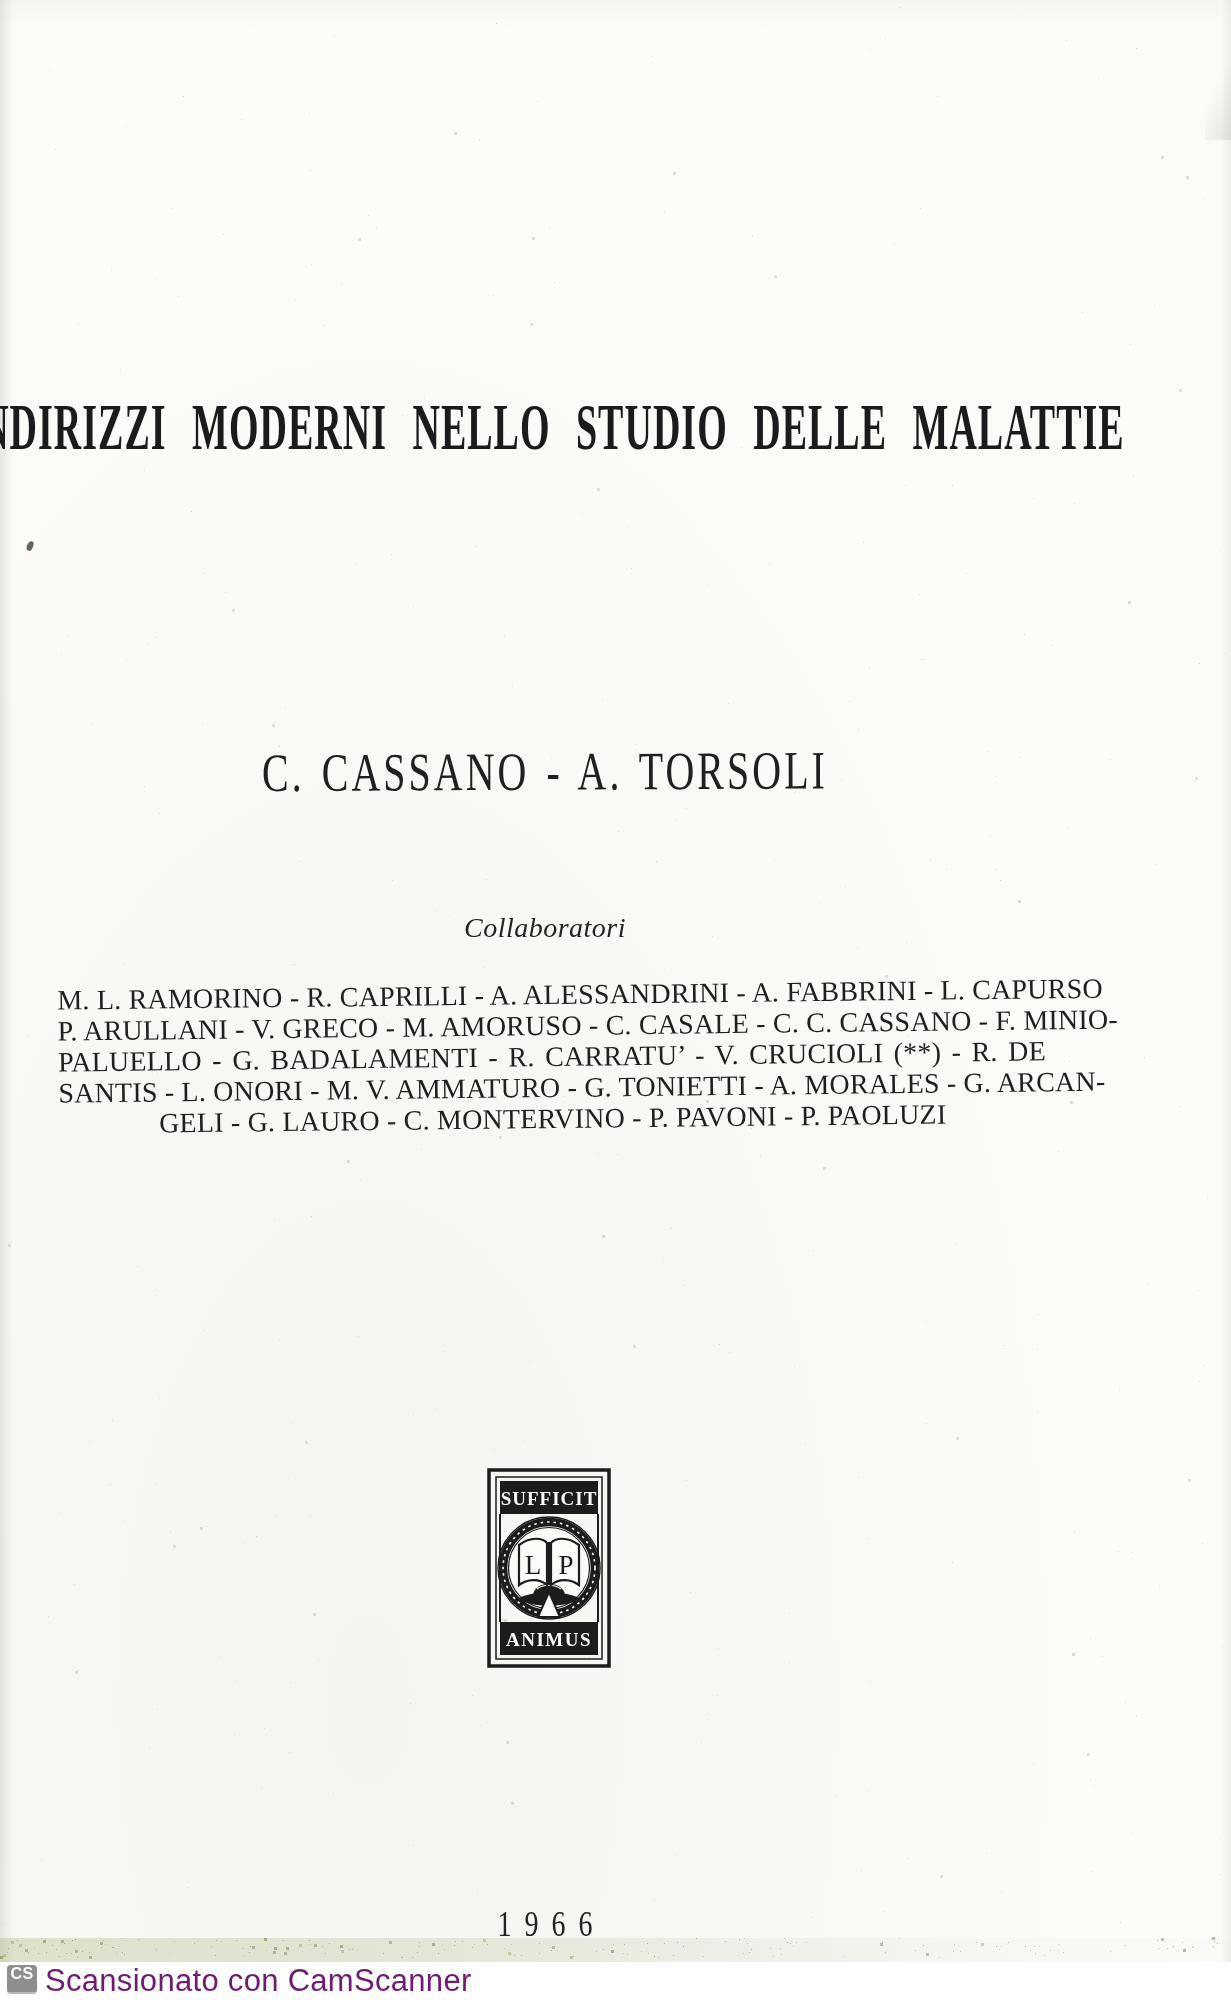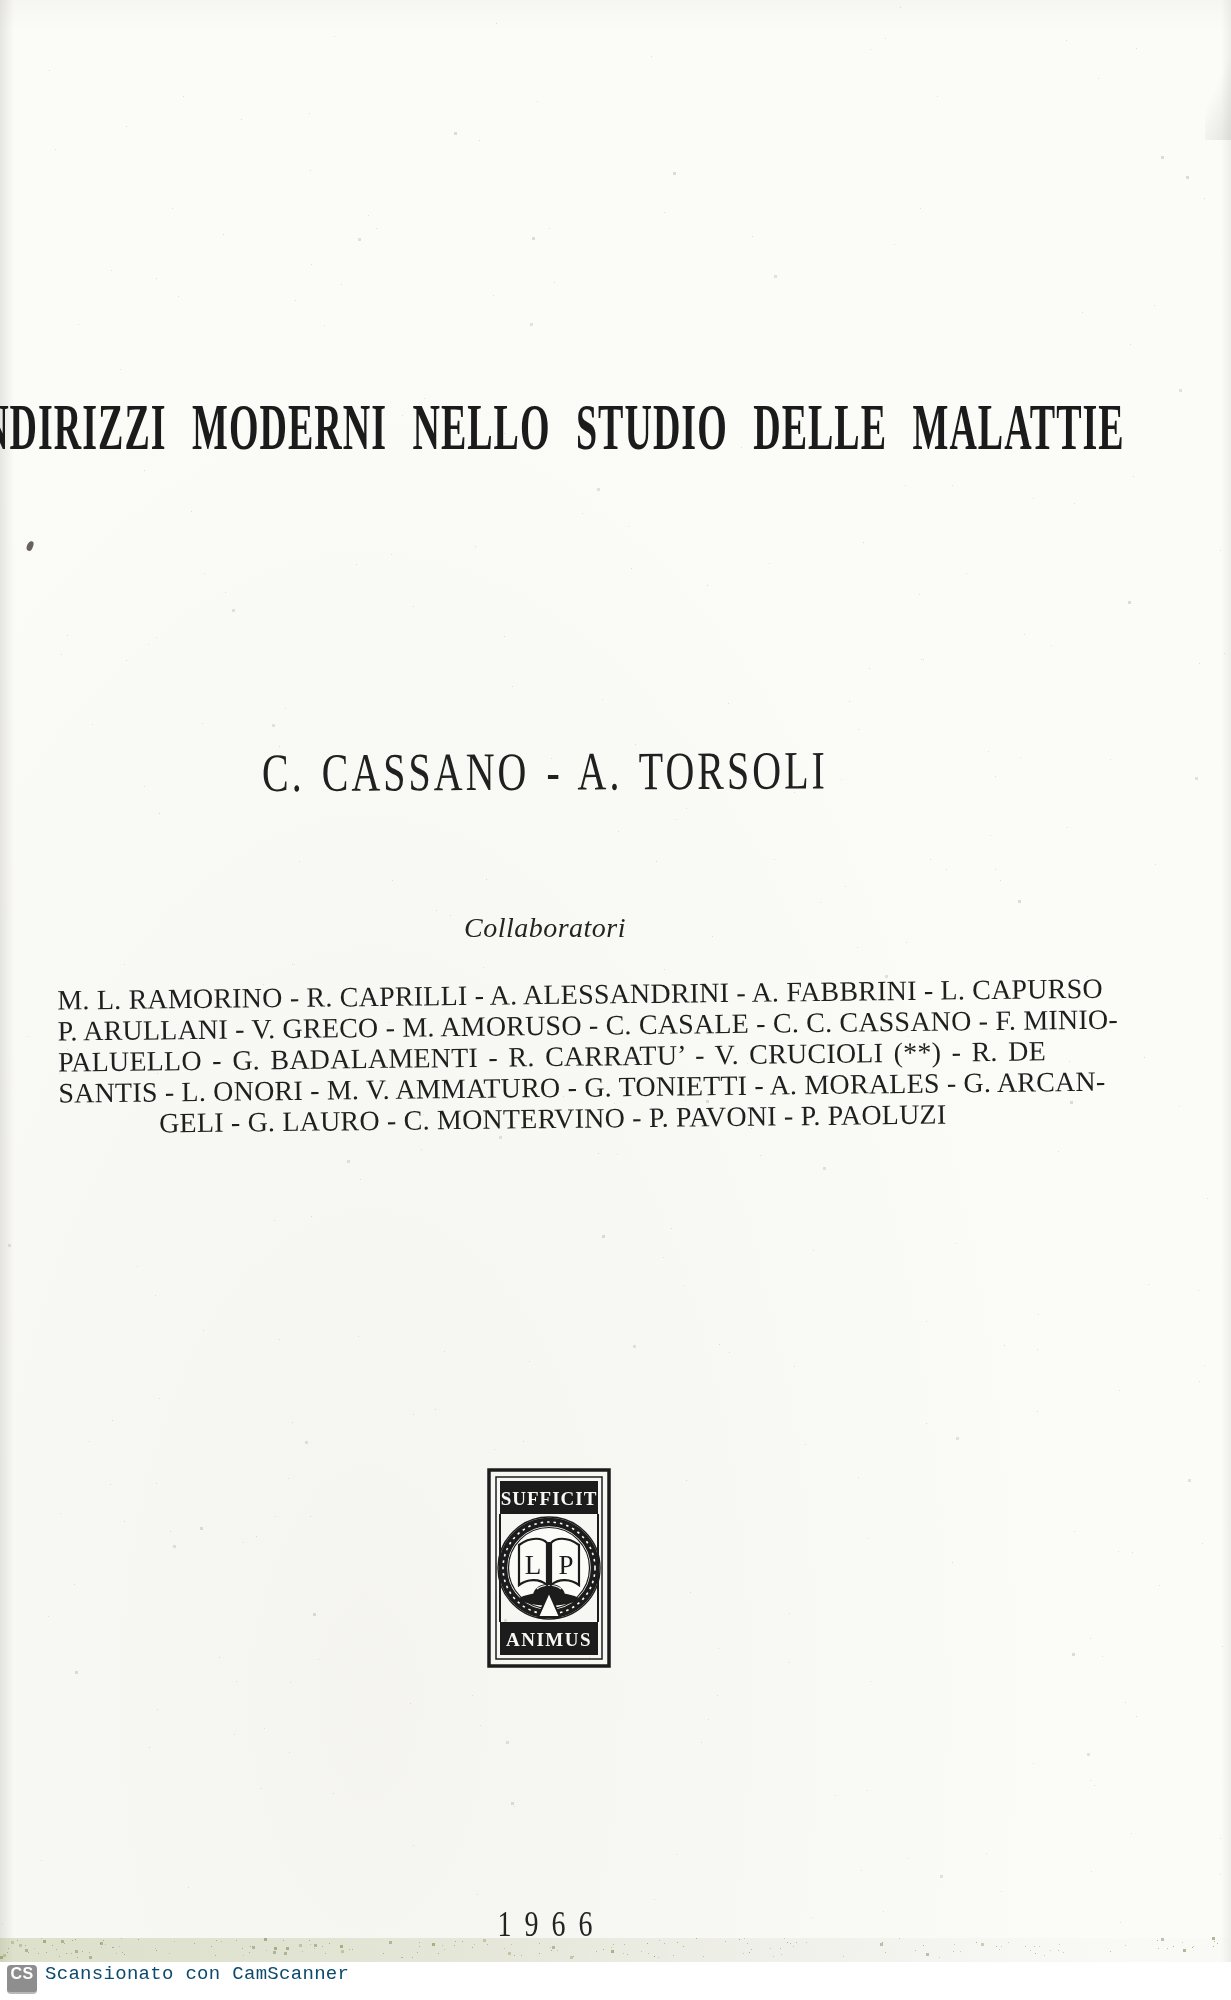--- a/index.html
+++ b/index.html
@@ -70,21 +70,21 @@
 
   
   .scan-noise-band { position:absolute; left:0; top:1938px; width:1231px; height:25px;
     background:linear-gradient(to right, rgba(158,170,105,.30), rgba(170,178,130,.22) 40%, rgba(185,188,165,.14) 62%, rgba(200,200,196,.06) 85%, rgba(200,200,200,.03));
   }
   .watermark-bar { position:absolute; left:0; top:1962px; width:1231px; height:38px; background:#ffffff;
     display:flex; align-items:center; font-family:"Liberation Sans", sans-serif; }
   .cs-icon { position:absolute; left:7px; top:3px; width:30px; height:29px;
     background:#8e8e8e; border-radius:4px; color:#ffffff; display:flex; justify-content:center;
     font-size:16px; font-weight:bold; letter-spacing:0.5px; border-bottom:2px solid #b8b8b8; }
-  .wm-text { position:absolute; left:45px; top:1px; font-size:19px; color:#0c4a6e; letter-spacing:0.3px;font-family:Liberation Mono, monospace; }
+  .wm-text { position:absolute; left:45px; top:1px; font-size:31px; color:#701a75; letter-spacing:0.3px; }
 </style>
 </head>
 <body>
 
 <div class="scan-page">
 
   <div class="corner-shade"></div>
   <div class="speck-layer" id="paper-specks" style="box-shadow: rgba(150, 148, 135, 0.3) 310px 170px 0px 0px, rgba(130, 128, 115, 0.2) 273px 725px 0px 1px, rgba(176, 173, 158, 0.34) 549px 228px 0px 0px, rgba(150, 148, 135, 0.3) 1222px 1646px 0px 0px, rgba(130, 128, 115, 0.2) 789px 1662px 0px 0px, rgba(176, 173, 158, 0.34) 111px 270px 0px 0px, rgba(150, 148, 135, 0.3) 1136px 1716px 0px 0px, rgba(130, 128, 115, 0.2) 221px 1061px 0px 0px, rgba(176, 173, 158, 0.34) 1159px 1585px 0px 0px, rgba(150, 148, 135, 0.3) 1019px 901px 0px 1px, rgba(130, 128, 115, 0.2) 27px 1036px 0px 0px, rgba(176, 173, 158, 0.34) 1038px 1314px 0px 0px, rgba(150, 148, 135, 0.3) 719px 1344px 0px 0px, rgba(130, 128, 115, 0.2) 883px 1911px 0px 0px, rgba(176, 173, 158, 0.34) 120px 369px 0px 0px, rgba(150, 148, 135, 0.3) 156px 1483px 0px 0px, rgba(130, 128, 115, 0.2) 988px 751px 0px 0px, rgba(176, 173, 158, 0.34) 334px 36px 0px 0px, rgba(150, 148, 135, 0.3) 410px 1703px 0px 0px, rgba(130, 128, 115, 0.2) 236px 1681px 0px 0px, rgba(176, 173, 158, 0.34) 413px 606px 0px 0px, rgba(150, 148, 135, 0.3) 1204px 198px 0px 0px, rgba(130, 128, 115, 0.2) 990px 835px 0px 0px, rgba(176, 173, 158, 0.34) 376px 228px 0px 0px, rgba(150, 148, 135, 0.3) 144px 470px 0px 0px, rgba(130, 128, 115, 0.2) 857px 947px 0px 0px, rgba(176, 173, 158, 0.34) 279px 1339px 0px 0px, rgba(150, 148, 135, 0.3) 1004px 1345px 0px 0px, rgba(130, 128, 115, 0.2) 493px 295px 0px 0px, rgba(176, 173, 158, 0.34) 663px 1257px 0px 0px, rgba(150, 148, 135, 0.3) 523px 1441px 0px 0px, rgba(130, 128, 115, 0.2) 55px 149px 0px 0px, rgba(176, 173, 158, 0.34) 1202px 1543px 0px 0px, rgba(150, 148, 135, 0.3) 475px 546px 0px 0px, rgba(130, 128, 115, 0.2) 1033px 1763px 0px 0px, rgba(176, 173, 158, 0.34) 388px 1022px 0px 0px, rgba(150, 148, 135, 0.3) 496px 23px 0px 0px, rgba(130, 128, 115, 0.2) 450px 915px 0px 0px, rgba(176, 173, 158, 0.34) 729px 1352px 0px 0px, rgba(150, 148, 135, 0.3) 741px 447px 0px 0px, rgba(130, 128, 115, 0.2) 514px 1806px 0px 0px, rgba(176, 173, 158, 0.34) 1131px 1833px 0px 0px, rgba(150, 148, 135, 0.3) 1136px 48px 0px 0px, rgba(130, 128, 115, 0.2) 664px 969px 0px 0px, rgba(176, 173, 158, 0.34) 1204px 1365px 0px 0px, rgba(150, 148, 135, 0.3) 379px 1088px 0px 0px, rgba(130, 128, 115, 0.2) 61px 654px 0px 0px, rgba(176, 173, 158, 0.34) 941px 1876px 0px 1px, rgba(150, 148, 135, 0.3) 707px 585px 0px 0px, rgba(130, 128, 115, 0.2) 820px 902px 0px 0px, rgba(176, 173, 158, 0.34) 886px 976px 0px 1px, rgba(150, 148, 135, 0.3) 1037px 1411px 0px 0px, rgba(130, 128, 115, 0.2) 907px 1036px 0px 0px, rgba(176, 173, 158, 0.34) 1207px 1198px 0px 0px, rgba(150, 148, 135, 0.3) 67px 1049px 0px 0px, rgba(130, 128, 115, 0.2) 306px 1442px 0px 1px, rgba(176, 173, 158, 0.34) 1155px 864px 0px 0px, rgba(150, 148, 135, 0.3) 707px 1101px 0px 1px, rgba(130, 128, 115, 0.2) 500px 1137px 0px 1px, rgba(176, 173, 158, 0.34) 172px 208px 0px 0px, rgba(150, 148, 135, 0.3) 347px 1081px 0px 0px, rgba(130, 128, 115, 0.2) 1198px 1290px 0px 0px, rgba(176, 173, 158, 0.34) 444px 1351px 0px 0px, rgba(150, 148, 135, 0.3) 1125px 1702px 0px 0px, rgba(130, 128, 115, 0.2) 805px 1444px 0px 0px, rgba(176, 173, 158, 0.34) 341px 284px 0px 0px, rgba(150, 148, 135, 0.3) 126px 660px 0px 0px, rgba(130, 128, 115, 0.2) 956px 1243px 0px 0px, rgba(176, 173, 158, 0.34) 358px 1336px 0px 0px, rgba(150, 148, 135, 0.3) 435px 1409px 0px 0px, rgba(130, 128, 115, 0.2) 926px 1321px 0px 0px, rgba(176, 173, 158, 0.34) 986px 1853px 0px 0px, rgba(150, 148, 135, 0.3) 1082px 312px 0px 0px, rgba(130, 128, 115, 0.2) 634px 1346px 0px 1px, rgba(176, 173, 158, 0.34) 537px 101px 0px 0px, rgba(150, 148, 135, 0.3) 279px 746px 0px 0px, rgba(130, 128, 115, 0.2) 824px 1168px 0px 1px, rgba(176, 173, 158, 0.34) 614px 1103px 0px 0px, rgba(150, 148, 135, 0.3) 178px 296px 0px 0px, rgba(130, 128, 115, 0.2) 1189px 1480px 0px 1px, rgba(176, 173, 158, 0.34) 275px 1516px 0px 0px, rgba(150, 148, 135, 0.3) 1073px 1654px 0px 1px, rgba(130, 128, 115, 0.2) 835px 1795px 0px 0px, rgba(176, 173, 158, 0.34) 708px 1719px 0px 0px, rgba(150, 148, 135, 0.3) 930px 859px 0px 0px, rgba(130, 128, 115, 0.2) 292px 964px 0px 0px, rgba(176, 173, 158, 0.34) 295px 300px 0px 0px, rgba(150, 148, 135, 0.3) 170px 1531px 0px 0px, rgba(130, 128, 115, 0.2) 278px 444px 0px 1px, rgba(176, 173, 158, 0.34) 1001px 1891px 0px 0px, rgba(150, 148, 135, 0.3) 533px 238px 0px 1px, rgba(130, 128, 115, 0.2) 1033px 498px 0px 0px, rgba(176, 173, 158, 0.34) 728px 703px 0px 0px, rgba(150, 148, 135, 0.3) 363px 447px 0px 0px, rgba(130, 128, 115, 0.2) 937px 96px 0px 0px, rgba(176, 173, 158, 0.34) 225px 592px 0px 0px, rgba(150, 148, 135, 0.3) 1132px 1552px 0px 0px, rgba(130, 128, 115, 0.2) 60px 1513px 0px 0px, rgba(176, 173, 158, 0.34) 1098px 78px 0px 0px, rgba(150, 148, 135, 0.3) 112px 1420px 0px 0px, rgba(130, 128, 115, 0.2) 318px 1659px 0px 0px, rgba(176, 173, 158, 0.34) 74px 1584px 0px 0px, rgba(150, 148, 135, 0.3) 292px 1422px 0px 0px, rgba(130, 128, 115, 0.2) 477px 1894px 0px 0px, rgba(176, 173, 158, 0.34) 544px 991px 0px 0px, rgba(150, 148, 135, 0.3) 241px 119px 0px 0px, rgba(130, 128, 115, 0.2) 812px 1917px 0px 0px, rgba(176, 173, 158, 0.34) 472px 1695px 0px 0px, rgba(150, 148, 135, 0.3) 333px 1793px 0px 0px, rgba(130, 128, 115, 0.2) 813px 1250px 0px 0px, rgba(176, 173, 158, 0.34) 424px 398px 0px 0px, rgba(150, 148, 135, 0.3) 674px 173px 0px 1px, rgba(130, 128, 115, 0.2) 870px 1681px 0px 0px, rgba(176, 173, 158, 0.34) 946px 869px 0px 0px, rgba(150, 148, 135, 0.3) 156px 278px 0px 0px, rgba(130, 128, 115, 0.2) 628px 526px 0px 0px, rgba(176, 173, 158, 0.34) 49px 70px 0px 0px, rgba(150, 148, 135, 0.3) 436px 910px 0px 0px, rgba(130, 128, 115, 0.2) 1020px 757px 0px 0px, rgba(176, 173, 158, 0.34) 1074px 503px 0px 0px, rgba(150, 148, 135, 0.3) 194px 1001px 0px 0px, rgba(130, 128, 115, 0.2) 582px 513px 0px 0px, rgba(176, 173, 158, 0.34) 510px 1490px 0px 0px, rgba(150, 148, 135, 0.3) 690px 1592px 0px 0px, rgba(130, 128, 115, 0.2) 480px 1725px 0px 0px, rgba(176, 173, 158, 0.34) 276px 1055px 0px 0px, rgba(150, 148, 135, 0.3) 1199px 663px 0px 0px, rgba(130, 128, 115, 0.2) 868px 1538px 0px 0px, rgba(176, 173, 158, 0.34) 683px 1285px 0px 0px, rgba(150, 148, 135, 0.3) 995px 776px 0px 0px, rgba(130, 128, 115, 0.2) 1090px 1638px 0px 0px, rgba(176, 173, 158, 0.34) 360px 1179px 0px 0px, rgba(150, 148, 135, 0.3) 183px 96px 0px 0px, rgba(130, 128, 115, 0.2) 243px 1542px 0px 0px, rgba(176, 173, 158, 0.34) 794px 1366px 0px 0px, rgba(150, 148, 135, 0.3) 59px 1073px 0px 0px, rgba(130, 128, 115, 0.2) 1051px 645px 0px 0px, rgba(176, 173, 158, 0.34) 1220px 550px 0px 0px, rgba(150, 148, 135, 0.3) 261px 1788px 0px 0px, rgba(130, 128, 115, 0.2) 391px 554px 0px 0px, rgba(176, 173, 158, 0.34) 966px 573px 0px 0px, rgba(150, 148, 135, 0.3) 455px 133px 0px 1px, rgba(130, 128, 115, 0.2) 1081px 1010px 0px 0px, rgba(176, 173, 158, 0.34) 1110px 759px 0px 0px, rgba(150, 148, 135, 0.3) 159px 813px 0px 0px, rgba(130, 128, 115, 0.2) 234px 1734px 0px 0px, rgba(176, 173, 158, 0.34) 1224px 653px 0px 0px, rgba(150, 148, 135, 0.3) 126px 126px 0px 0px, rgba(130, 128, 115, 0.2) 157px 1709px 0px 0px, rgba(176, 173, 158, 0.34) 794px 792px 0px 0px, rgba(150, 148, 135, 0.3) 67px 635px 0px 0px, rgba(130, 128, 115, 0.2) 531px 324px 0px 1px, rgba(176, 173, 158, 0.34) 685px 1100px 0px 0px, rgba(150, 148, 135, 0.3) 76px 1672px 0px 1px, rgba(130, 128, 115, 0.2) 1199px 1381px 0px 0px, rgba(176, 173, 158, 0.34) 952px 485px 0px 0px, rgba(150, 148, 135, 0.3) 157px 1073px 0px 0px, rgba(130, 128, 115, 0.2) 845px 886px 0px 0px, rgba(176, 173, 158, 0.34) 751px 1128px 0px 0px, rgba(150, 148, 135, 0.3) 1129px 602px 0px 1px, rgba(130, 128, 115, 0.2) 589px 1657px 0px 0px, rgba(176, 173, 158, 0.34) 760px 1155px 0px 0px, rgba(150, 148, 135, 0.3) 952px 1562px 0px 0px, rgba(130, 128, 115, 0.2) 921px 659px 0px 0px, rgba(176, 173, 158, 0.34) 858px 729px 0px 0px, rgba(150, 148, 135, 0.3) 219px 1657px 0px 0px, rgba(130, 128, 115, 0.2) 421px 771px 0px 0px, rgba(176, 173, 158, 0.34) 676px 1854px 0px 0px, rgba(150, 148, 135, 0.3) 631px 568px 0px 0px, rgba(130, 128, 115, 0.2) 483px 967px 0px 0px, rgba(176, 173, 158, 0.34) 274px 1220px 0px 0px, rgba(150, 148, 135, 0.3) 203px 1330px 0px 0px, rgba(130, 128, 115, 0.2) 750px 783px 0px 0px, rgba(176, 173, 158, 0.34) 494px 1449px 0px 0px, rgba(150, 148, 135, 0.3) 297px 1124px 0px 0px, rgba(130, 128, 115, 0.2) 9px 1245px 0px 1px, rgba(176, 173, 158, 0.34) 894px 244px 0px 0px, rgba(150, 148, 135, 0.3) 1133px 476px 0px 0px, rgba(130, 128, 115, 0.2) 289px 1752px 0px 0px, rgba(176, 173, 158, 0.34) 159px 1398px 0px 0px, rgba(150, 148, 135, 0.3) 554px 282px 0px 0px, rgba(130, 128, 115, 0.2) 156px 637px 0px 0px, rgba(176, 173, 158, 0.34) 1120px 1922px 0px 0px, rgba(150, 148, 135, 0.3) 1069px 1061px 0px 0px, rgba(130, 128, 115, 0.2) 1091px 1871px 0px 0px, rgba(176, 173, 158, 0.34) 664px 212px 0px 0px, rgba(150, 148, 135, 0.3) 314px 1614px 0px 1px, rgba(130, 128, 115, 0.2) 957px 1438px 0px 1px, rgba(176, 173, 158, 0.34) 789px 1613px 0px 0px, rgba(150, 148, 135, 0.3) 1000px 880px 0px 0px, rgba(130, 128, 115, 0.2) 670px 437px 0px 0px, rgba(176, 173, 158, 0.34) 1024px 634px 0px 0px, rgba(150, 148, 135, 0.3) 926px 1423px 0px 0px, rgba(130, 128, 115, 0.2) 602px 699px 0px 0px, rgba(176, 173, 158, 0.34) 324px 325px 0px 0px, rgba(150, 148, 135, 0.3) 191px 511px 0px 0px, rgba(130, 128, 115, 0.2) 653px 1032px 0px 0px, rgba(176, 173, 158, 0.34) 148px 644px 0px 0px, rgba(150, 148, 135, 0.3) 563px 1096px 0px 0px, rgba(130, 128, 115, 0.2) 906px 942px 0px 0px, rgba(176, 173, 158, 0.34) 551px 758px 0px 0px, rgba(150, 148, 135, 0.3) 413px 1414px 0px 0px, rgba(130, 128, 115, 0.2) 421px 1149px 0px 0px, rgba(176, 173, 158, 0.34) 1094px 1785px 0px 0px, rgba(150, 148, 135, 0.3) 651px 56px 0px 0px, rgba(130, 128, 115, 0.2) 905px 485px 0px 0px, rgba(176, 173, 158, 0.34) 233px 610px 0px 1px, rgba(150, 148, 135, 0.3) 504px 636px 0px 0px, rgba(130, 128, 115, 0.2) 1087px 976px 0px 0px, rgba(176, 173, 158, 0.34) 867px 1790px 0px 0px, rgba(150, 148, 135, 0.3) 995px 869px 0px 0px, rgba(130, 128, 115, 0.2) 861px 1870px 0px 0px, rgba(176, 173, 158, 0.34) 404px 1059px 0px 0px, rgba(150, 148, 135, 0.3) 635px 744px 0px 0px, rgba(130, 128, 115, 0.2) 202px 723px 0px 0px, rgba(176, 173, 158, 0.34) 392px 880px 0px 0px, rgba(150, 148, 135, 0.3) 311px 1216px 0px 0px, rgba(130, 128, 115, 0.2) 402px 415px 0px 0px, rgba(176, 173, 158, 0.34) 1119px 1390px 0px 0px, rgba(150, 148, 135, 0.3) 863px 542px 0px 0px, rgba(130, 128, 115, 0.2) 204px 573px 0px 0px, rgba(176, 173, 158, 0.34) 1148px 1284px 0px 0px, rgba(150, 148, 135, 0.3) 1130px 344px 0px 0px, rgba(130, 128, 115, 0.2) 48px 1616px 0px 0px, rgba(176, 173, 158, 0.34) 712px 936px 0px 0px, rgba(150, 148, 135, 0.3) 479px 140px 0px 0px, rgba(130, 128, 115, 0.2) 92px 724px 0px 0px, rgba(176, 173, 158, 0.34) 654px 1899px 0px 0px, rgba(150, 148, 135, 0.3) 201px 1528px 0px 1px, rgba(130, 128, 115, 0.2) 1037px 1349px 0px 0px, rgba(176, 173, 158, 0.34) 1090px 1780px 0px 0px, rgba(150, 148, 135, 0.3) 656px 861px 0px 0px, rgba(130, 128, 115, 0.2) 413px 1845px 0px 0px, rgba(176, 173, 158, 0.34) 264px 1728px 0px 0px, rgba(150, 148, 135, 0.3) 900px 7px 0px 0px, rgba(130, 128, 115, 0.2) 348px 1161px 0px 1px, rgba(176, 173, 158, 0.34) 885px 38px 0px 0px, rgba(150, 148, 135, 0.3) 686px 1480px 0px 0px, rgba(130, 128, 115, 0.2) 920px 208px 0px 0px, rgba(176, 173, 158, 0.34) 299px 861px 0px 0px, rgba(150, 148, 135, 0.3) 149px 1747px 0px 0px, rgba(130, 128, 115, 0.2) 288px 1478px 0px 0px, rgba(176, 173, 158, 0.34) 858px 1477px 0px 0px, rgba(150, 148, 135, 0.3) 310px 1516px 0px 0px, rgba(130, 128, 115, 0.2) 1196px 778px 0px 1px, rgba(176, 173, 158, 0.34) 290px 1682px 0px 0px, rgba(150, 148, 135, 0.3) 420px 774px 0px 1px, rgba(130, 128, 115, 0.2) 1220px 1838px 0px 0px, rgba(176, 173, 158, 0.34) 489px 1528px 0px 0px, rgba(150, 148, 135, 0.3) 356px 564px 0px 0px, rgba(130, 128, 115, 0.2) 137px 1266px 0px 0px, rgba(176, 173, 158, 0.34) 617px 1154px 0px 0px, rgba(150, 148, 135, 0.3) 394px 1121px 0px 0px, rgba(130, 128, 115, 0.2) 718px 1648px 0px 0px, rgba(176, 173, 158, 0.34) 174px 1546px 0px 1px, rgba(150, 148, 135, 0.3) 869px 668px 0px 0px, rgba(130, 128, 115, 0.2) 368px 215px 0px 0px, rgba(176, 173, 158, 0.34) 294px 964px 0px 0px, rgba(150, 148, 135, 0.3) 1162px 157px 0px 1px, rgba(130, 128, 115, 0.2) 285px 708px 0px 0px, rgba(176, 173, 158, 0.34) 2px 1924px 0px 0px, rgba(150, 148, 135, 0.3) 1071px 1102px 0px 1px, rgba(130, 128, 115, 0.2) 359px 239px 0px 1px, rgba(176, 173, 158, 0.34) 1154px 305px 0px 0px, rgba(150, 148, 135, 0.3) 603px 1236px 0px 1px, rgba(130, 128, 115, 0.2) 1074px 1531px 0px 0px, rgba(176, 173, 158, 0.34) 89px 1441px 0px 0px, rgba(150, 148, 135, 0.3) 1187px 177px 0px 1px, rgba(130, 128, 115, 0.2) 919px 594px 0px 0px, rgba(176, 173, 158, 0.34) 311px 264px 0px 0px, rgba(150, 148, 135, 0.3) 256px 1536px 0px 0px, rgba(130, 128, 115, 0.2) 263px 984px 0px 0px, rgba(176, 173, 158, 0.34) 124px 964px 0px 0px, rgba(150, 148, 135, 0.3) 188px 1887px 0px 0px, rgba(130, 128, 115, 0.2) 1102px 1656px 0px 0px, rgba(176, 173, 158, 0.34) 675px 819px 0px 0px, rgba(150, 148, 135, 0.3) 598px 1153px 0px 0px, rgba(130, 128, 115, 0.2) 504px 433px 0px 0px, rgba(176, 173, 158, 0.34) 907px 1858px 0px 0px, rgba(150, 148, 135, 0.3) 223px 234px 0px 0px, rgba(130, 128, 115, 0.2) 870px 49px 0px 0px, rgba(176, 173, 158, 0.34) 923px 659px 0px 0px, rgba(150, 148, 135, 0.3) 671px 1228px 0px 0px, rgba(130, 128, 115, 0.2) 1180px 390px 0px 1px, rgba(176, 173, 158, 0.34) 144px 786px 0px 0px, rgba(150, 148, 135, 0.3) 618px 831px 0px 0px, rgba(130, 128, 115, 0.2) 1088px 1754px 0px 1px, rgba(176, 173, 158, 0.34) 717px 1695px 0px 0px, rgba(150, 148, 135, 0.3) 486px 879px 0px 0px, rgba(130, 128, 115, 0.2) 1118px 1551px 0px 0px, rgba(176, 173, 158, 0.34) 775px 276px 0px 1px, rgba(150, 148, 135, 0.3) 1144px 1057px 0px 0px, rgba(130, 128, 115, 0.2) 423px 1114px 0px 0px, rgba(176, 173, 158, 0.34) 529px 1361px 0px 0px, rgba(150, 148, 135, 0.3) 124px 1521px 0px 0px, rgba(130, 128, 115, 0.2) 41px 1860px 0px 0px, rgba(176, 173, 158, 0.34) 1067px 827px 0px 0px, rgba(150, 148, 135, 0.3) 752px 236px 0px 0px, rgba(130, 128, 115, 0.2) 686px 808px 0px 0px, rgba(176, 173, 158, 0.34) 473px 1029px 0px 0px, rgba(150, 148, 135, 0.3) 701px 1742px 0px 0px, rgba(130, 128, 115, 0.2) 505px 1620px 0px 1px, rgba(176, 173, 158, 0.34) 155px 1295px 0px 0px, rgba(150, 148, 135, 0.3) 747px 1063px 0px 0px, rgba(130, 128, 115, 0.2) 769px 563px 0px 0px, rgba(176, 173, 158, 0.34) 78px 324px 0px 0px, rgba(150, 148, 135, 0.3) 512px 1803px 0px 1px, rgba(130, 128, 115, 0.2) 841px 779px 0px 0px, rgba(176, 173, 158, 0.34) 1058px 1151px 0px 0px, rgba(150, 148, 135, 0.3) 1066px 40px 0px 0px, rgba(130, 128, 115, 0.2) 507px 1742px 0px 1px, rgba(176, 173, 158, 0.34) 309px 113px 0px 0px, rgba(150, 148, 135, 0.3) 255px 438px 0px 0px, rgba(130, 128, 115, 0.2) 598px 489px 0px 1px, rgba(176, 173, 158, 0.34) 512px 686px 0px 0px, rgba(150, 148, 135, 0.3) 849px 701px 0px 0px, rgba(130, 128, 115, 0.2) 1179px 1106px 0px 0px, rgba(176, 173, 158, 0.34) 774px 859px 0px 0px, rgba(150, 148, 135, 0.3) 110px 1484px 0px 0px, rgba(130, 128, 115, 0.2) 1220px 1874px 0px 0px;"></div>
 
   <div class="center-block title-line" style="top:396px;">

